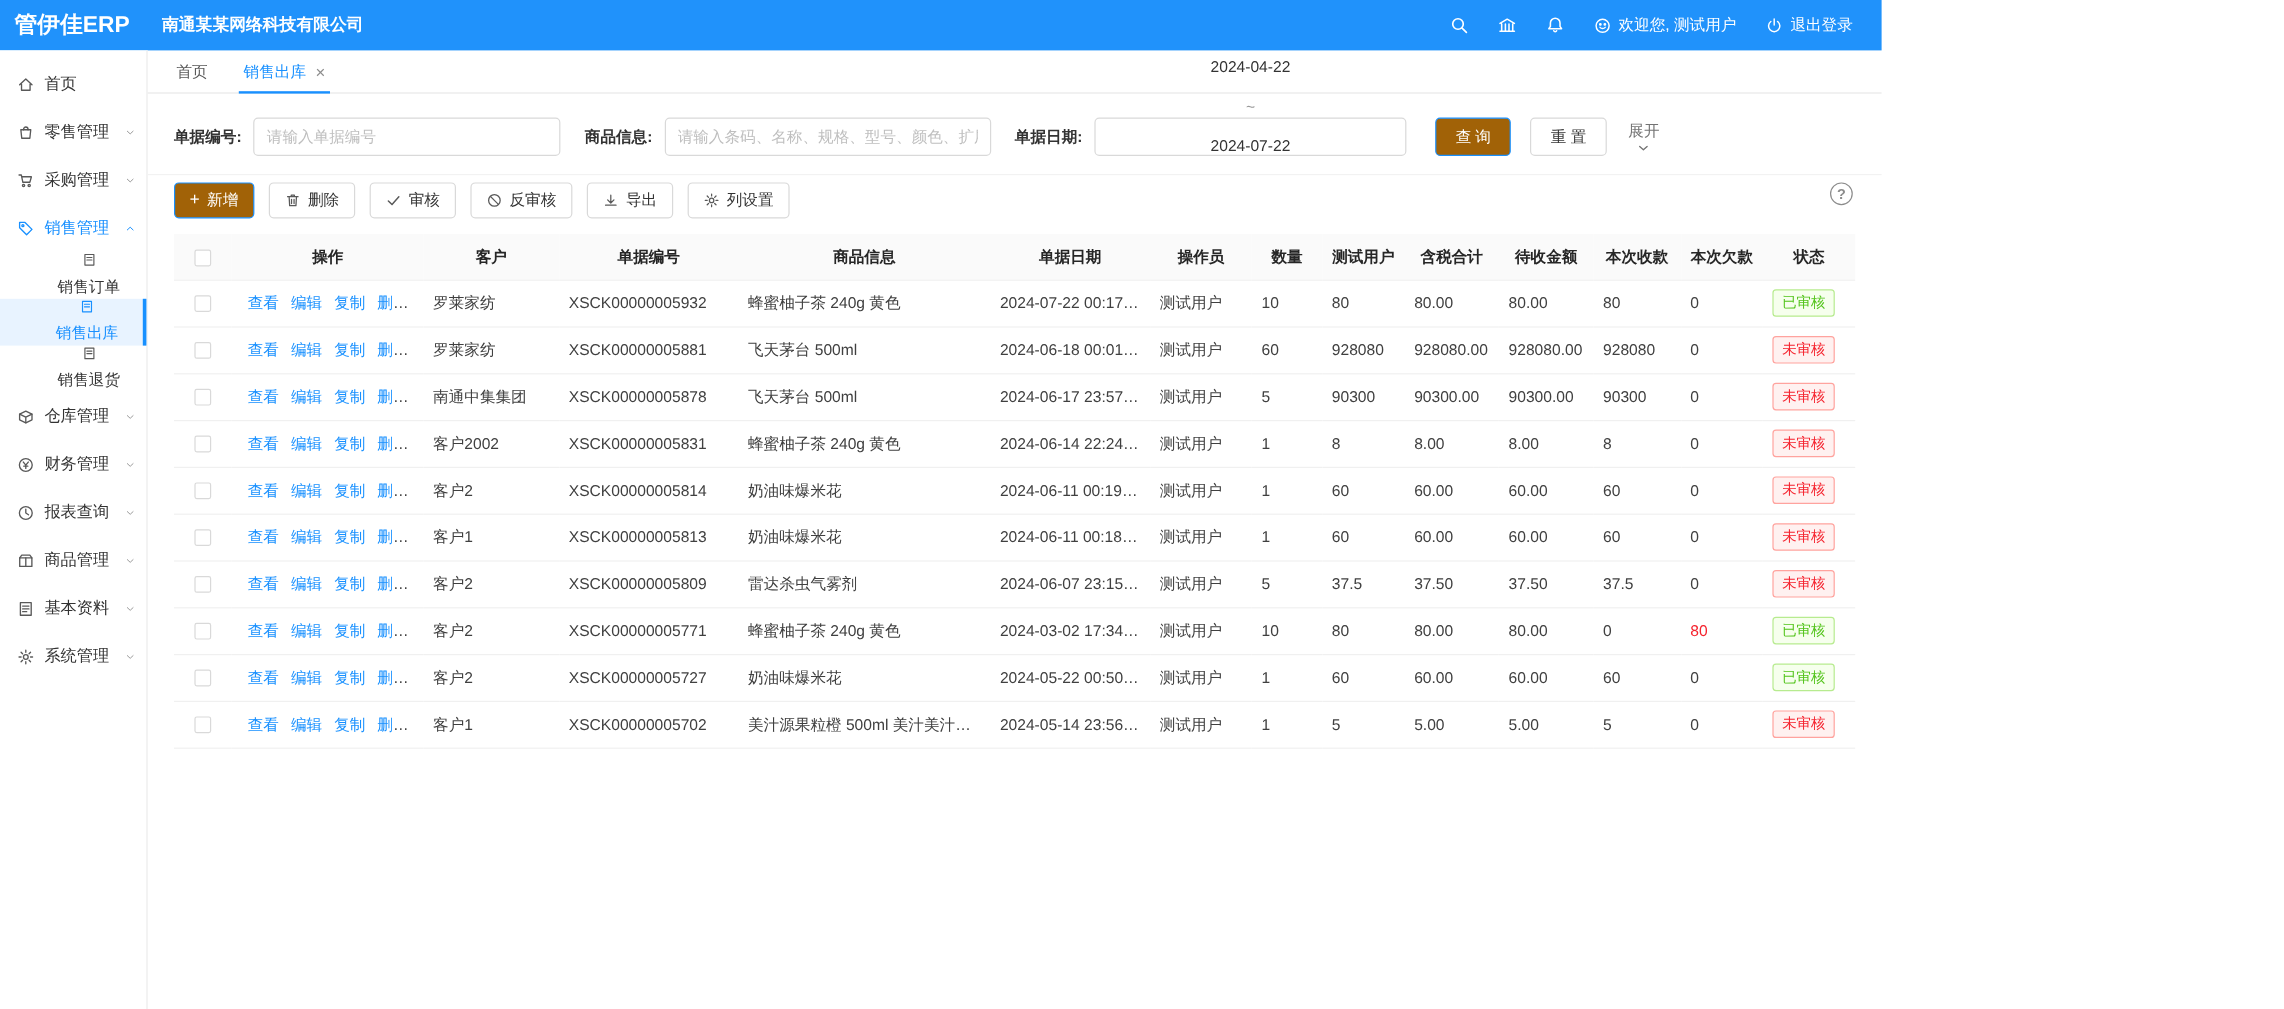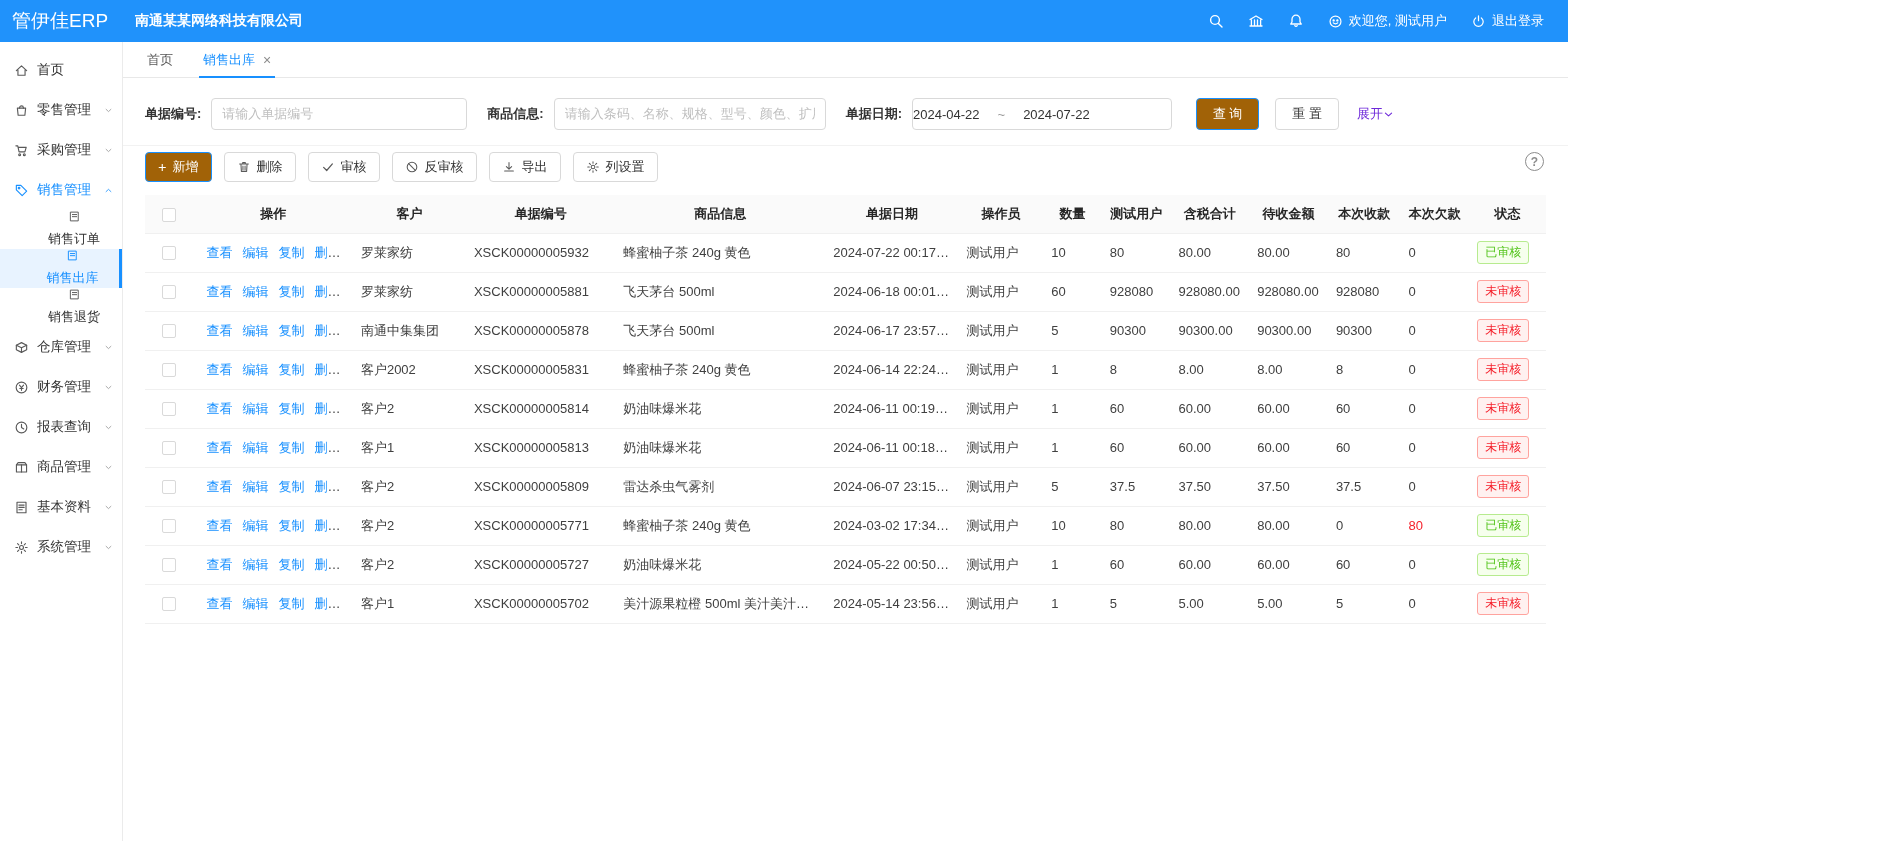--- a/index.html
+++ b/index.html
@@ -5,21 +5,21 @@
   * { margin:0; padding:0; box-sizing:border-box; }
   html,body { background:#fff; }
   body {
     font-family:"Liberation Sans","DejaVu Sans",sans-serif;
     font-size:13px; color:#333; min-width:1903px; min-height:841px;
   }
   .app { width:1568px; }
 
   
   .topbar { height:42px; background:#2092fb; display:flex; align-items:center; color:#fff; }
-  .logo { width:123px; padding-left:12px; font-size:19px; font-weight:normal; white-space:nowrap; }
+  .logo { width:123px; padding-left:12px; font-size:19px; font-weight:bold; white-space:nowrap; }
   .company { margin-left:12px; font-size:14px; font-weight:bold; }
   .topbar-right { margin-left:auto; display:flex; align-items:center; gap:24px; padding-right:24px; font-size:13px; }
   .tb-icon { display:inline-flex; align-items:center; cursor:pointer; }
   .tb-group { display:inline-flex; align-items:center; gap:6px; cursor:pointer; white-space:nowrap; }
 
   
   .layout { display:flex; align-items:stretch; }
   .sidebar { width:123px; min-height:799px; border-right:1px solid #ebebeb; padding-top:8px; background:#fff; }
   .main { flex:1; min-height:799px; }
 
@@ -42,27 +42,27 @@
   .tab-close { color:#8c8c8c; font-size:14px; line-height:1; }
 
   
   .filterbar { display:flex; align-items:center; padding:20px 22px 15px; border-bottom:1px solid #f2f2f2; }
   .fgroup { display:flex; align-items:center; margin-right:20px; }
   .fgroup label { margin-right:10px; font-weight:600; color:#333; white-space:nowrap; }
   input.text { height:32px; border:1px solid #d9d9d9; border-radius:4px; padding:0 10px; font-size:13px; color:#333; outline:none; font-family:Liberation Mono, monospace; }
   input.text::placeholder { color:#bfbfbf; }
   .w1 { width:256px; }
   .w2 { width:272px; }
-  .daterange { width:260px; height:32px; border:1px solid #d9d9d9; border-radius:4px; display:flex; align-items:center; justify-content:flex-start; gap:18px; cursor:pointer; color:#333; }
+  .daterange { width:260px; height:32px; border:1px solid #d9d9d9; border-radius:4px; display:flex; align-items:center; justify-content:flex-end; gap:18px; cursor:pointer; color:#333;flex-direction:column; }
   .daterange .sep { color:#999; }
   .btn { height:32px; border:1px solid #d9d9d9; background:#fff; border-radius:4px; padding:0 16px; font-size:13px; color:#333; cursor:pointer; display:inline-flex; align-items:center; gap:6px; font-family:inherit; white-space:nowrap; }
   .btn.primary { background:#a16207; border-color:#1890ff; color:#fff;font-family:Liberation Serif, serif; }
   .qbtn { margin-left:4px; }
   .rbtn { margin-left:16px; }
-  .expand { margin-left:18px; color:#6d28d9; cursor:pointer; display:inline-flex; align-items:center; gap:0; text-decoration:none; }
+  .expand { margin-left:18px; color:#737373; cursor:pointer; display:inline-flex; align-items:center; gap:0; text-decoration:none;flex-direction:column; }
 
   
   .toolbar { display:flex; align-items:center; gap:12px; padding:6px 22px 13px; position:relative; }
   .toolbar .btn { height:30px; padding:0 12px; }
   .bi { display:inline-flex; align-items:center; color:#595959; }
   .btn.primary .bi { color:#fff; }
   .bi.plus { font-size:15px; font-weight:bold; line-height:1; }
   .help { position:absolute; right:24px; top:6px; width:19px; height:19px; border:1.6px solid #8c8c8c; border-radius:50%; color:#8c8c8c; display:flex; align-items:center; justify-content:center; font-size:12px; font-weight:bold; cursor:pointer; }
 
   

